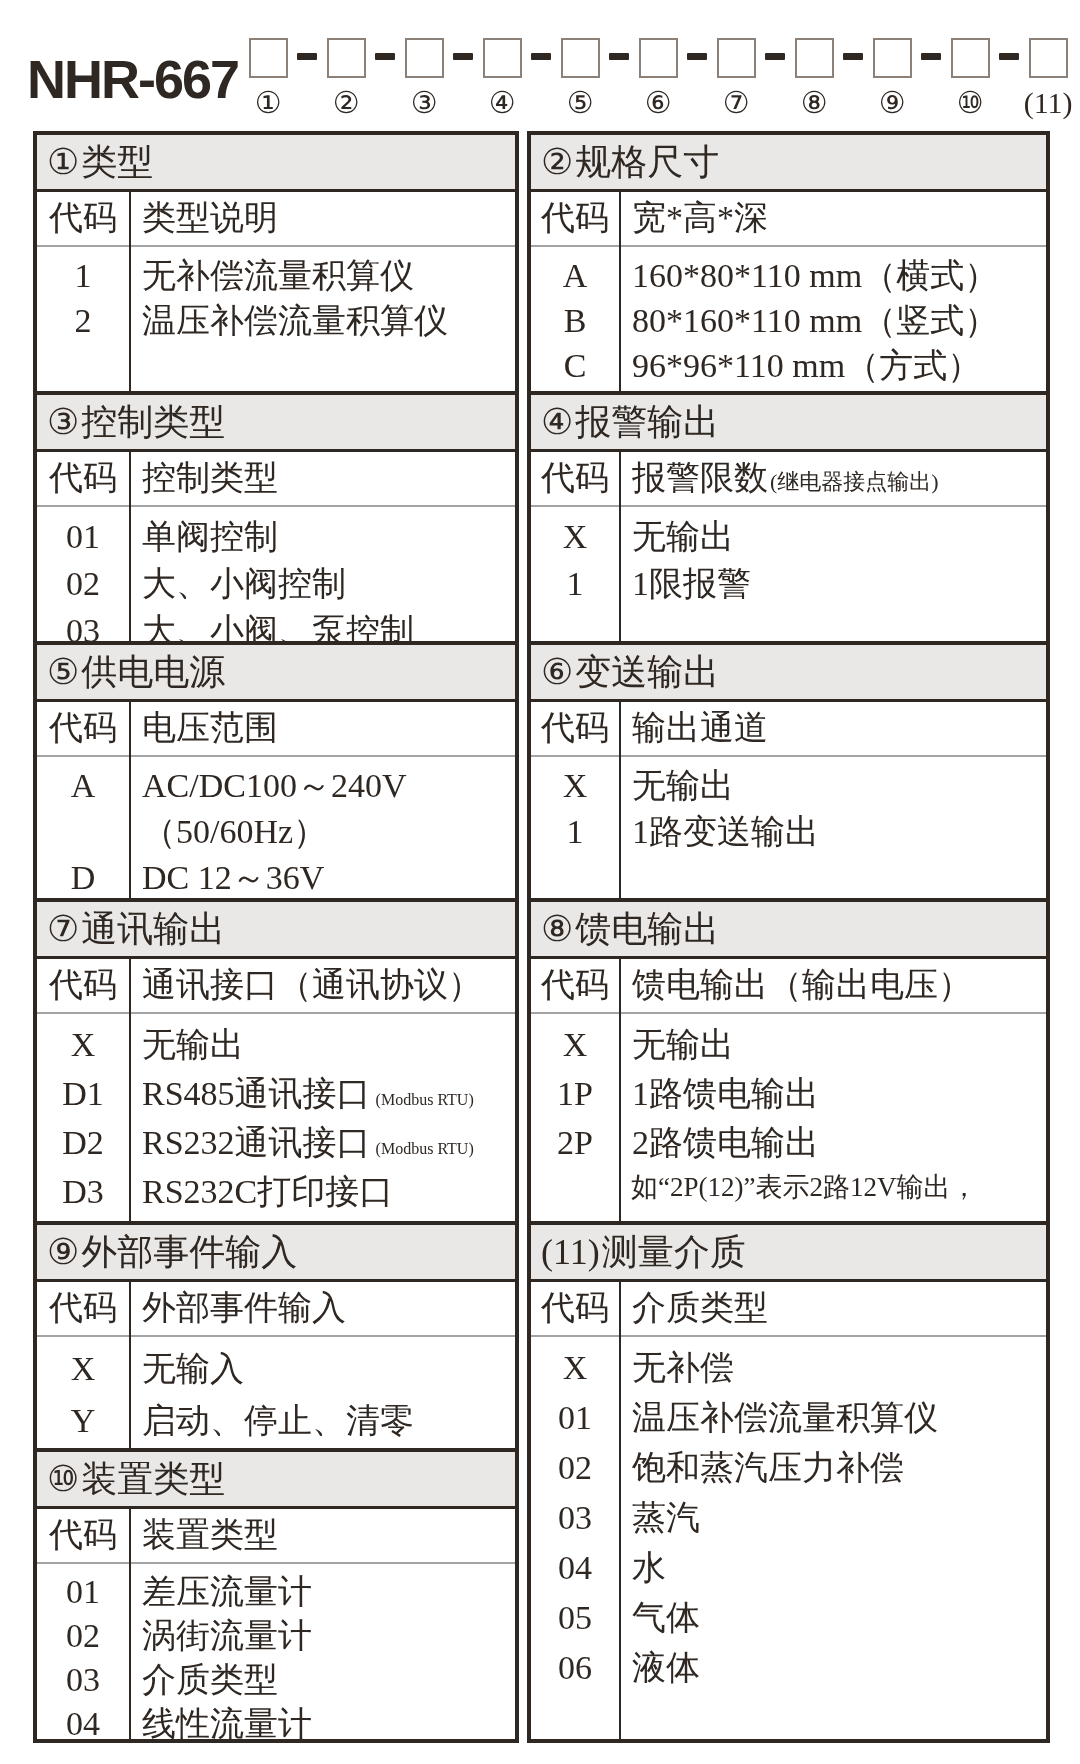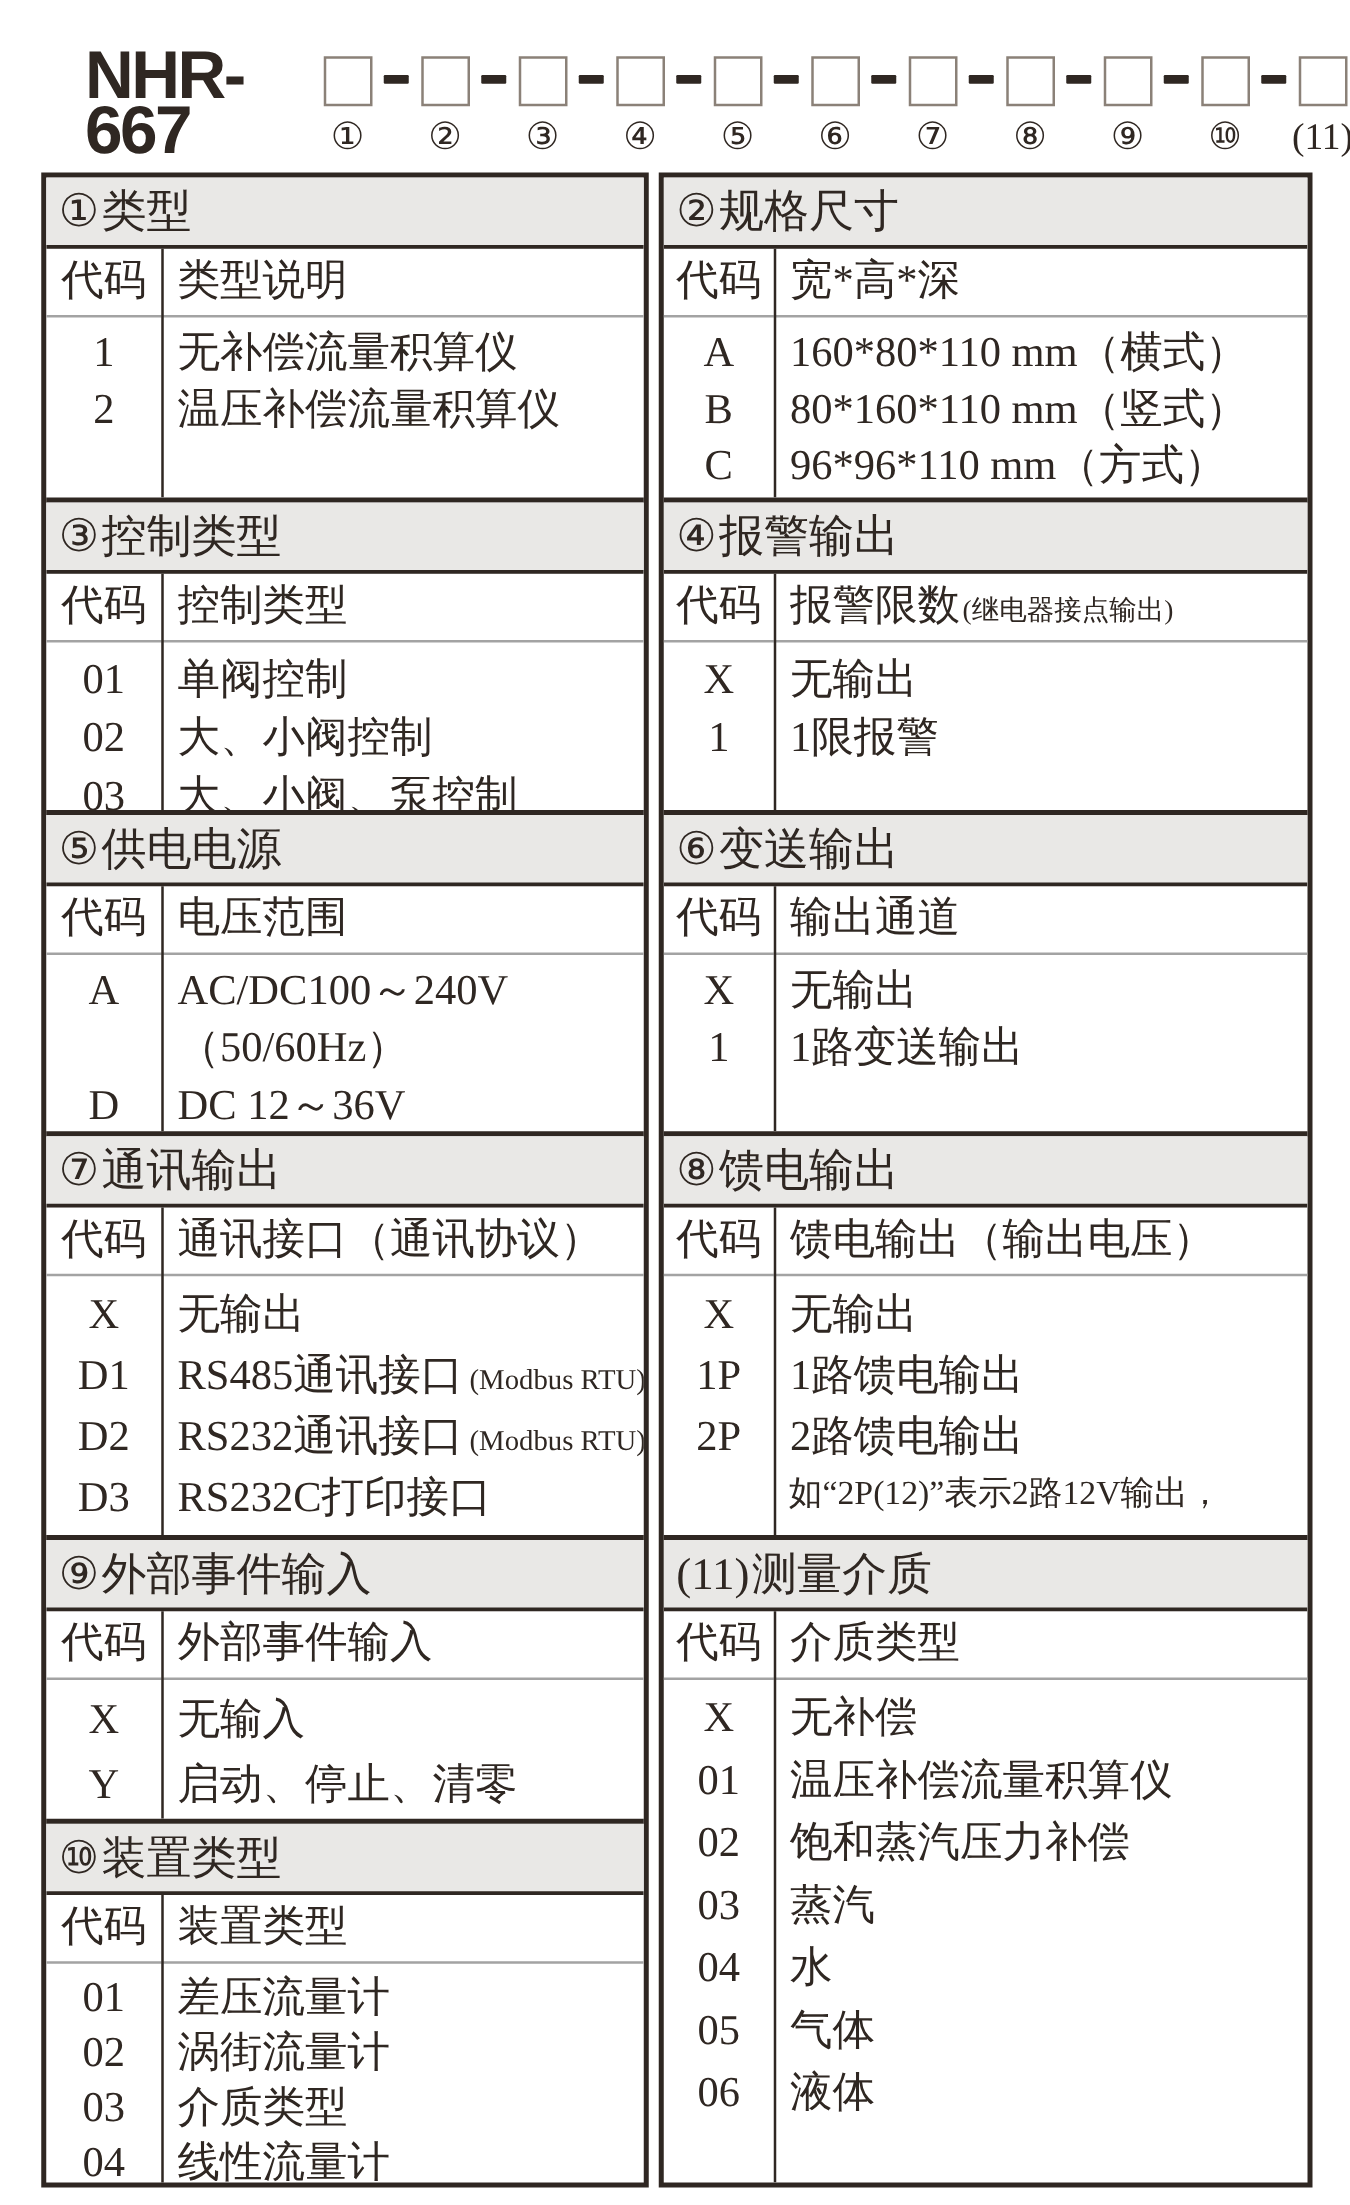--- a/index.html
+++ b/index.html
@@ -1,20 +1,20 @@
 <!DOCTYPE html>
 <html><head>
 <meta charset="utf-8">
 <style>
   html,body{margin:0;padding:0;background:#fff;}
   .page{width:1080px;height:1764px;background:#fff;color:#2f2722;overflow:hidden;
         font-family:"Liberation Serif","DejaVu Serif",serif;position:relative;}
 
   
-  .model-row{display:flex;align-items:flex-end;padding:38px 0 0 68px;}
+  .model-row{display:flex;align-items:center;padding:38px 0 0 27px;}
   .prefix{font-family:"Liberation Sans","DejaVu Sans",sans-serif;font-weight:600;
           font-size:54px;line-height:44px;letter-spacing:-2px;margin-right:8px;color:#2f2722;}
   .slots{display:flex;align-items:flex-start;}
   .slot{display:flex;flex-direction:column;align-items:center;width:44px;}
   .box{width:35px;height:36px;border:2px solid #8b8178;background:#fff;}
   .pos-num{margin-top:9px;font-size:30px;line-height:32px;color:#2f2722;}
   .dash{width:20px;height:7px;background:#2f2722;margin:15px 7px 0 7px;border-radius:1px;}
 
   
   .tables{display:flex;margin:12px 0 0 33px;width:1017px;height:1612px;}
@@ -36,21 +36,21 @@
   .col-right .grid::before{left:88px;}
 
   .hdr{height:53px;line-height:51px;border-bottom:2px solid #a3a3a3;font-size:34px;white-space:nowrap;}
   .hdr.code{text-align:center;}
   .hdr.desc{padding-left:13px;}
   .smh{font-size:22px;margin-left:2px;}
 
   .cell{white-space:nowrap;font-size:34px;}
   .cell.code{text-align:center;}
   .cell.desc{padding-left:13px;}
-  .sm{font-size:23px;margin-left:5px;text-align:center;}
+  .sm{font-size:16px;margin-left:5px;text-align:center;}
   .grid > .cell:nth-child(3),.grid > .cell:nth-child(4){margin-top:6px;}
 
   .rows45 .cell{height:45px;line-height:45px}
   .rows46 .cell{height:46px;line-height:46px}
   .rows47 .cell{height:47px;line-height:47px}
   .rows49 .cell{height:49px;line-height:49px}
   .rows52 .cell{height:52px;line-height:52px}
   .rows44 .cell{height:44px;line-height:44px}
   .rows50 .cell{height:50px;line-height:50px}
 

